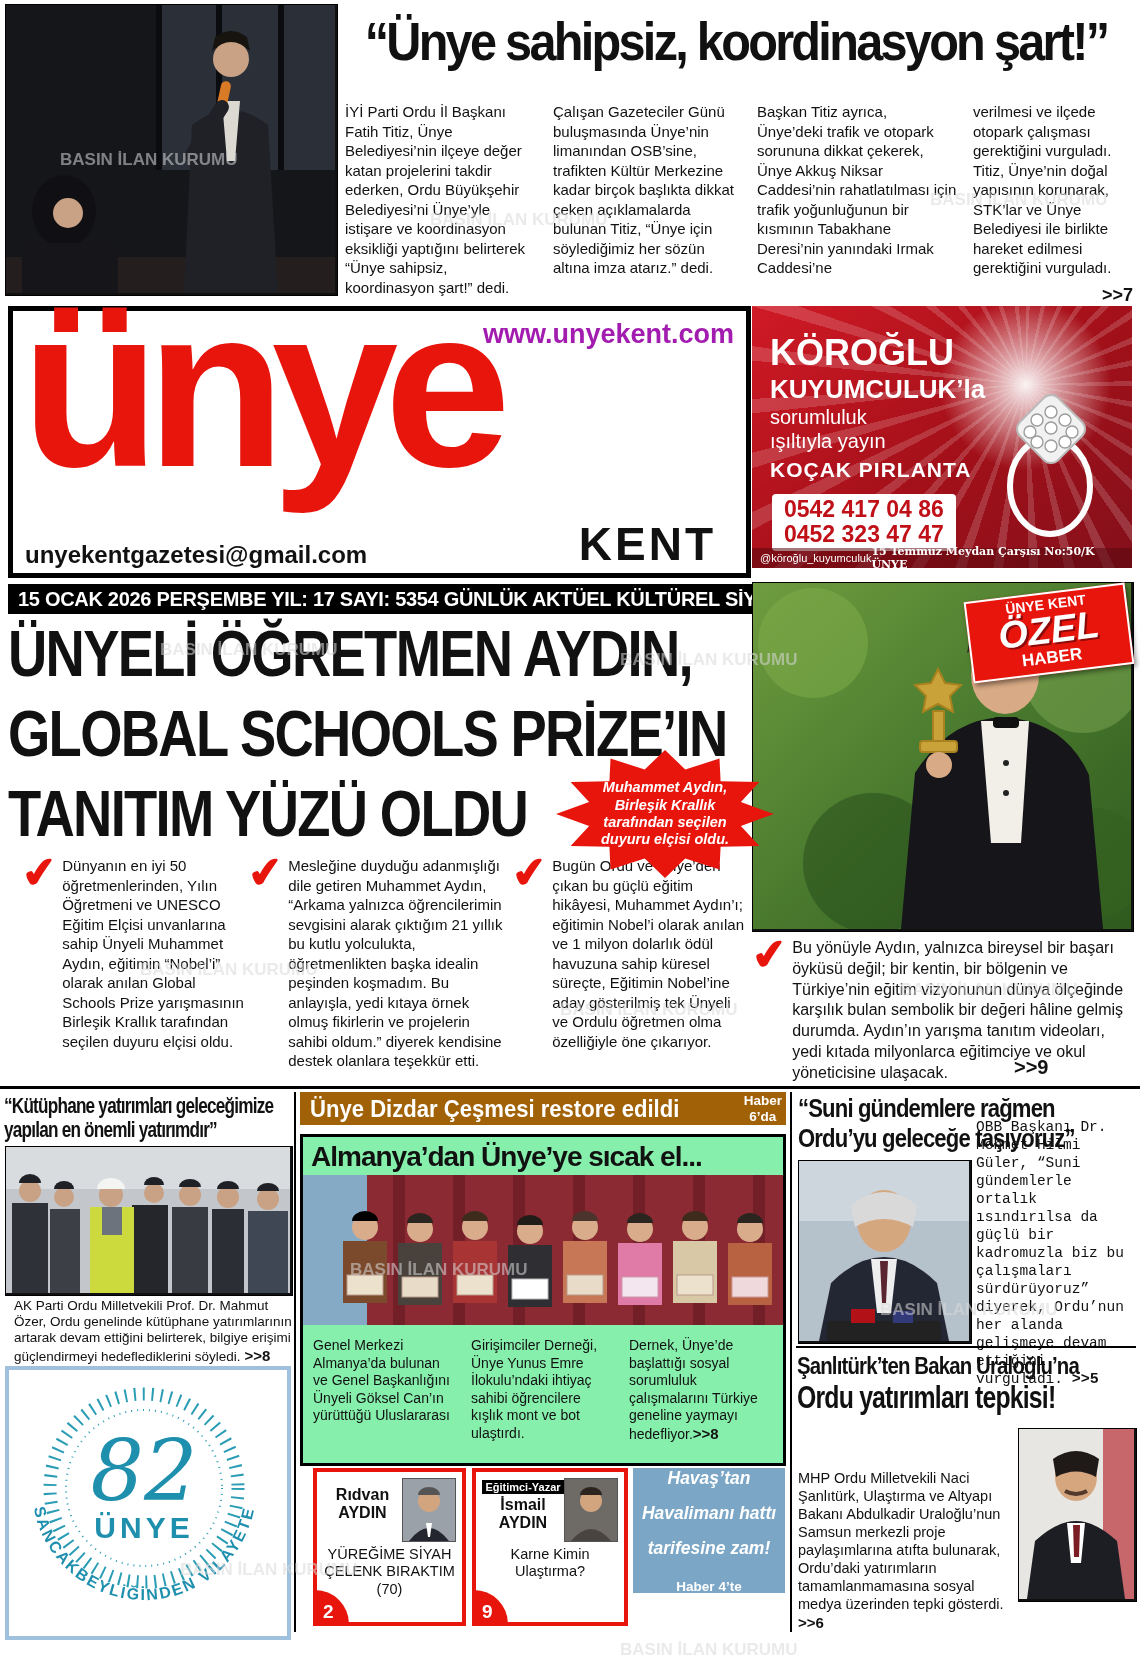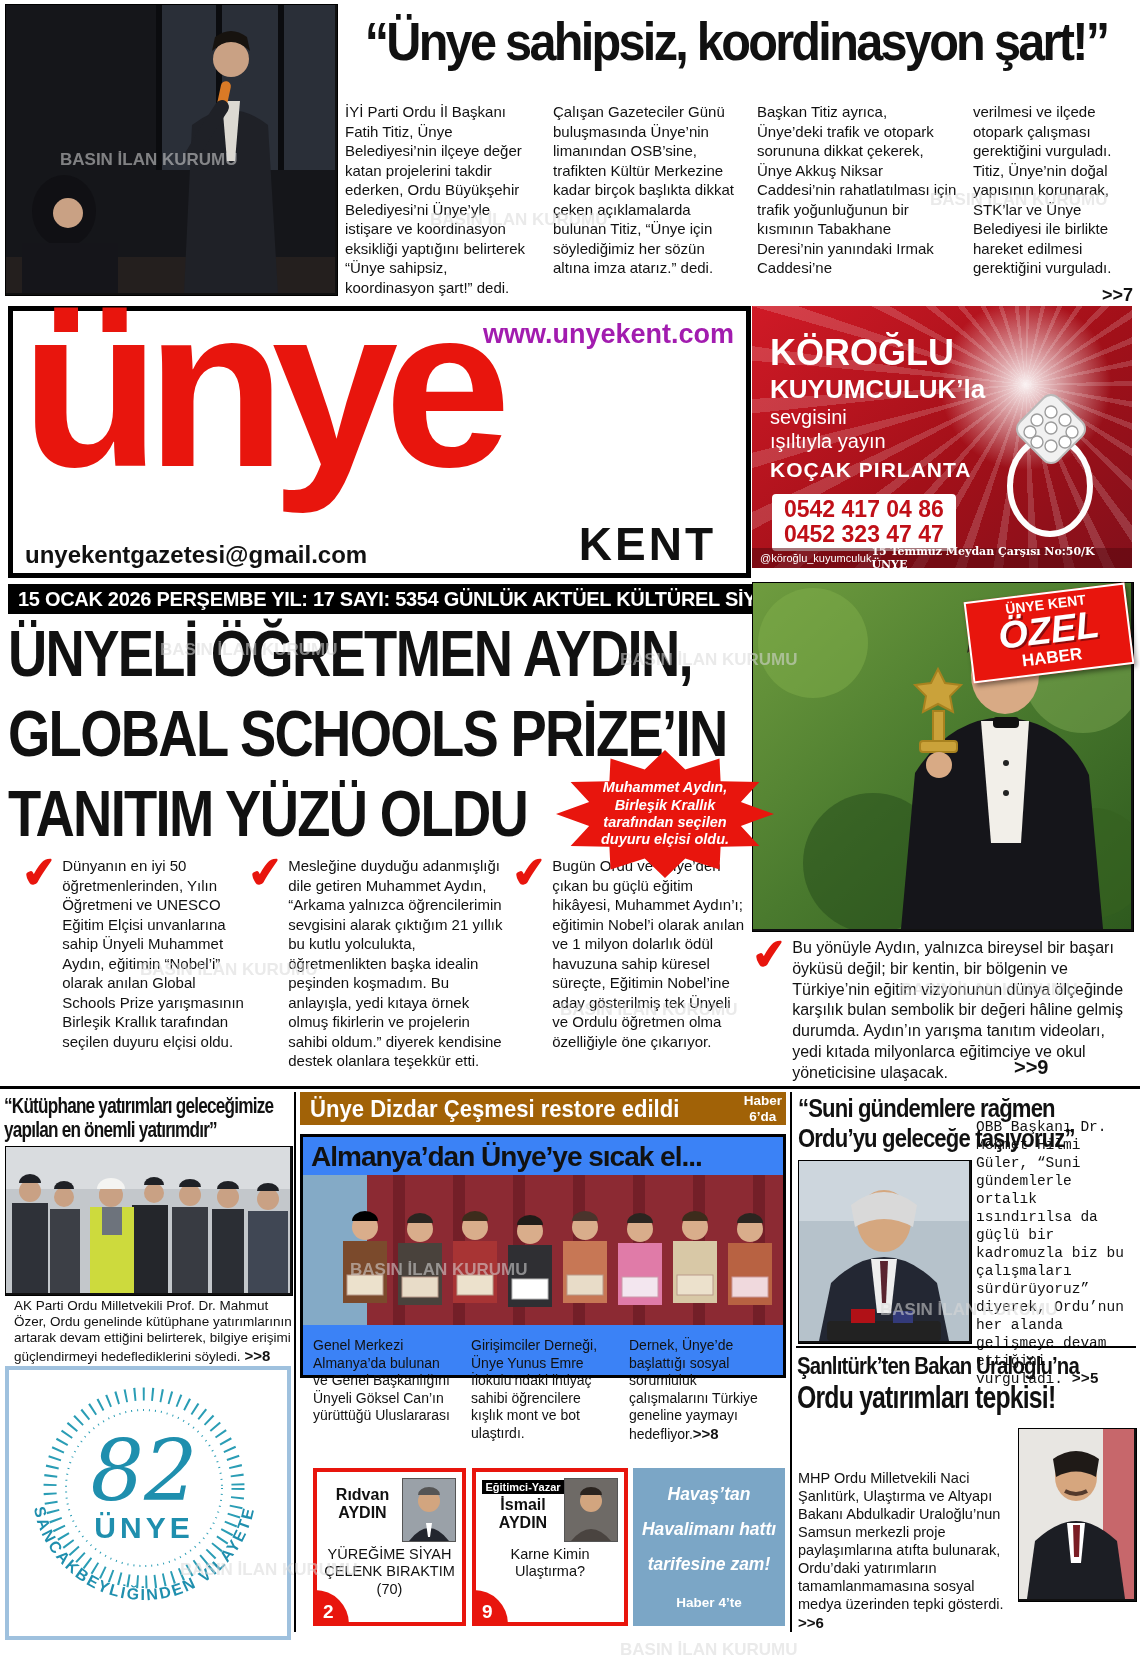--- a/index.html
+++ b/index.html
@@ -64,33 +64,33 @@
   .bl-head{left:4px;top:1094px;width:372px;transform:scaleX(.78);transform-origin:left top;
       font-size:22px;font-weight:800;letter-spacing:-1px;line-height:1.1;white-space:nowrap;}
   .bl-cap{left:14px;top:1298px;width:286px;font-size:13.5px;line-height:1.2;}
   .refinline{font-weight:bold;font-size:15px;}
   .logo82-box{left:5px;top:1366px;width:278px;height:266px;border:4px solid #9fc1de;background:#fff;}
   
   .redbar{left:300px;top:1092px;width:486px;height:33px;background:#a16207;color:#fff;}
   .redbar-title{position:absolute;left:10px;top:3px;width:440px;transform:scaleX(.92);transform-origin:left top;
       font-size:24px;font-weight:800;white-space:nowrap;}
   .haber6{position:absolute;right:4px;top:1px;text-align:center;font-size:13.5px;font-weight:800;line-height:1.15;}
-  .mid-box{left:300px;top:1134px;width:486px;height:244px;border:3px solid #000;box-sizing:border-box;background:#3b82f6;}
+  .mid-box{left:300px;top:1134px;width:486px;height:332px;border:3px solid #000;box-sizing:border-box;background:#86efac;}
   .mid-title{padding:4px 8px 2px;font-size:28px;font-weight:800;letter-spacing:-1px;}
   .mid-cols{display:flex;gap:14px;padding:8px 10px;}
   .mid-col{font-size:14px;line-height:1.25;width:150px;}
   .colbox{top:1468px;height:158px;border:4px solid #e8150d;background:#fff;box-sizing:border-box;}
   .cb-head{display:flex;margin:6px 6px 2px;}
   .cb-nm{flex:1;text-align:center;font-weight:800;font-size:16px;line-height:1.1;padding-top:8px;}
   .cb-pre{background:#000;color:#fff;font-size:11px;font-weight:bold;padding:1px 3px;margin-bottom:2px;}
   .cb-photo{border:1px solid #555;}
   .cb-title{text-align:center;font-size:14.5px;line-height:1.2;margin-top:4px;}
   .cb-num{position:absolute;left:-2px;bottom:-2px;width:34px;height:34px;background:#e8150d;color:#fff;
       border-radius:0 100% 0 0;font-size:19px;font-weight:bold;display:flex;align-items:flex-end;padding:0 0 1px 8px;box-sizing:border-box;}
-  .havas{left:633px;top:1468px;width:152px;height:158px;background:#7ba6c6;color:#fff;text-align:center;
+  .havas{left:633px;top:1468px;width:152px;height:125px;background:#7ba6c6;color:#fff;text-align:center;
       display:flex;flex-direction:column;justify-content:center;gap:14px;}
   .hv-l{font-size:17.5px;font-weight:800;font-style:italic;}
   .hv-r{font-size:13.5px;font-weight:bold;margin-top:6px;}
   
   .r1-head{left:798px;top:1094px;width:398px;transform:scaleX(.85);transform-origin:left top;
       font-size:26px;font-weight:800;letter-spacing:-1px;line-height:1.15;white-space:nowrap;}
   .r1-body{left:976px;top:1119px;width:160px;font-size:14.5px;line-height:1.24;font-family:Liberation Mono, monospace;}
   .r2-h1{left:797px;top:1352px;width:400px;transform:scaleX(.85);transform-origin:left top;
       font-size:24px;font-weight:800;letter-spacing:-1px;white-space:nowrap;}
   .r2-h2{left:797px;top:1380px;width:424px;transform:scaleX(.8);transform-origin:left top;
@@ -152,21 +152,21 @@
   <div class="abs masthead">
     <div class="logo-unye">ünye</div>
     <div class="mh-web">www.unyekent.com</div>
     <div class="mh-mail">unyekentgazetesi@gmail.com</div>
     <div class="mh-kent">KENT</div>
   </div>
 
   <div class="abs ad">
     <div class="ad-l1">KÖROĞLU</div>
     <div class="ad-l2">KUYUMCULUK’la</div>
-    <div class="ad-l3">sevgisini</div>
+    <div class="ad-l3">sorumluluk</div>
     <div class="ad-l4">ışıltıyla yayın</div>
     <div class="ad-l5">KOÇAK PIRLANTA</div>
     <div class="ad-phones">
       <div>0542 417 04 86</div>
       <div>0452 323 47 47</div>
     </div>
     <svg class="abs" style="right:14px;bottom:24px" width="130" height="160" viewBox="0 0 130 160">
       <ellipse cx="62" cy="102" rx="40" ry="48" fill="none" stroke="#fdfdfd" stroke-width="6"></ellipse>
       <rect x="36" y="18" width="54" height="54" rx="10" transform="rotate(45 63 45)" fill="#f1f1f1" stroke="#b9b9b9" stroke-width="2"></rect>
       <g fill="#ffffff" stroke="#9c9c9c" stroke-width="1.4">

